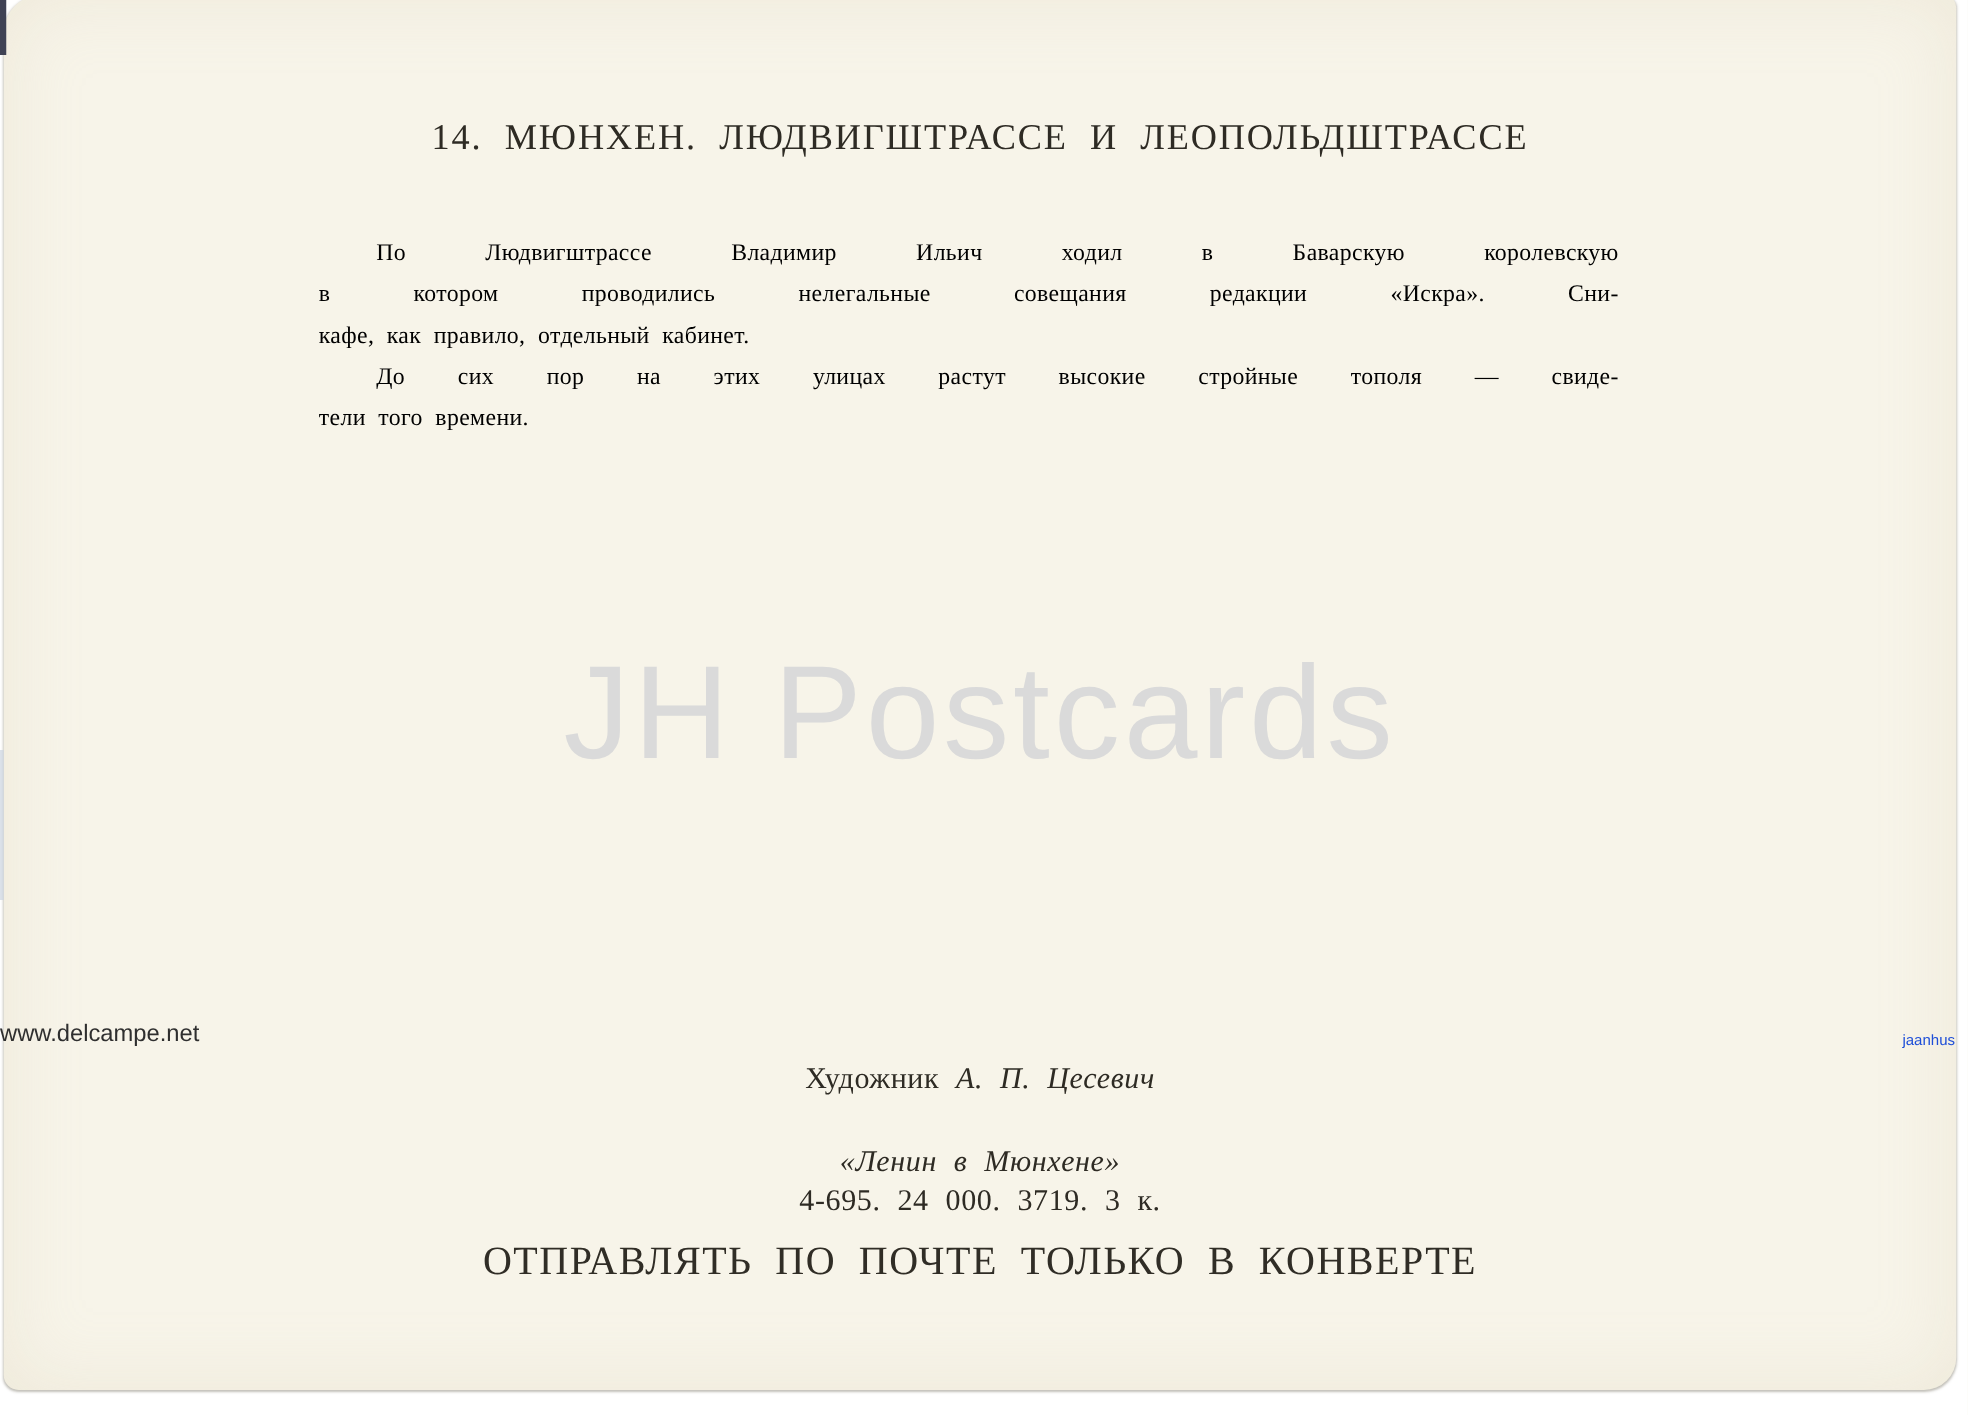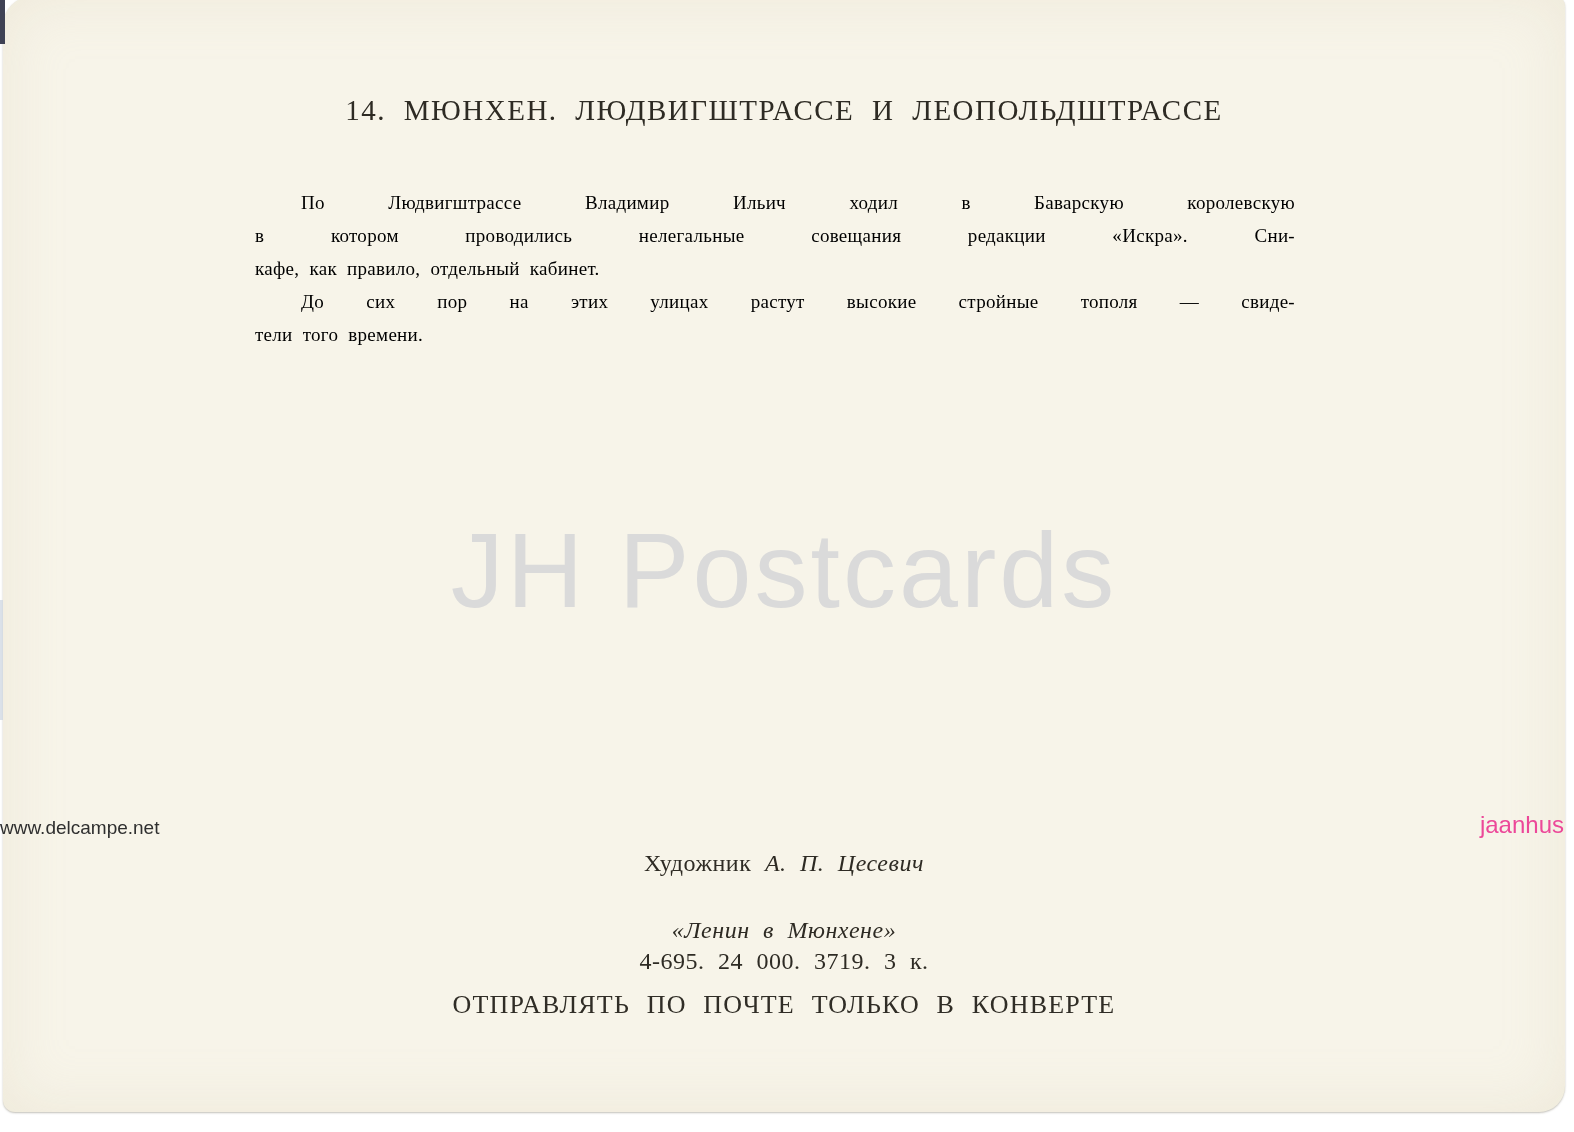--- a/index.html
+++ b/index.html
@@ -111,42 +111,42 @@
     letter-spacing: 0;
     word-spacing: 0;
     font-weight: bold;
   }
   .mailing {
     position: absolute;
     top: 994px;
     left: 0;
     width: 100%;
     text-align: center;
-    font-size: 26px;
+    font-size: 32px;
     letter-spacing: 1.2px;
     word-spacing: 9px;
     color: #302d26;
     white-space: nowrap;
   }
   
   .footer-left {
     position: absolute;
     left: 0;
     bottom: 1px;
     font-family: Liberation Sans, sans-serif;
     font-size: 19px;
     color: #2f2f2f;
   }
   .footer-right {
     position: absolute;
     right: 10px;
     bottom: 1px;
     font-family: "Liberation Sans", sans-serif;
-    font-size: 24px;
-    color: #ec4899;
+    font-size: 12px;
+    color: #1d4ed8;
   }
   
   .corner-mark {
     position: absolute;
     left: 0;
     top: 0;
     width: 5px;
     height: 44px;
     background: #3f4254;
   }

